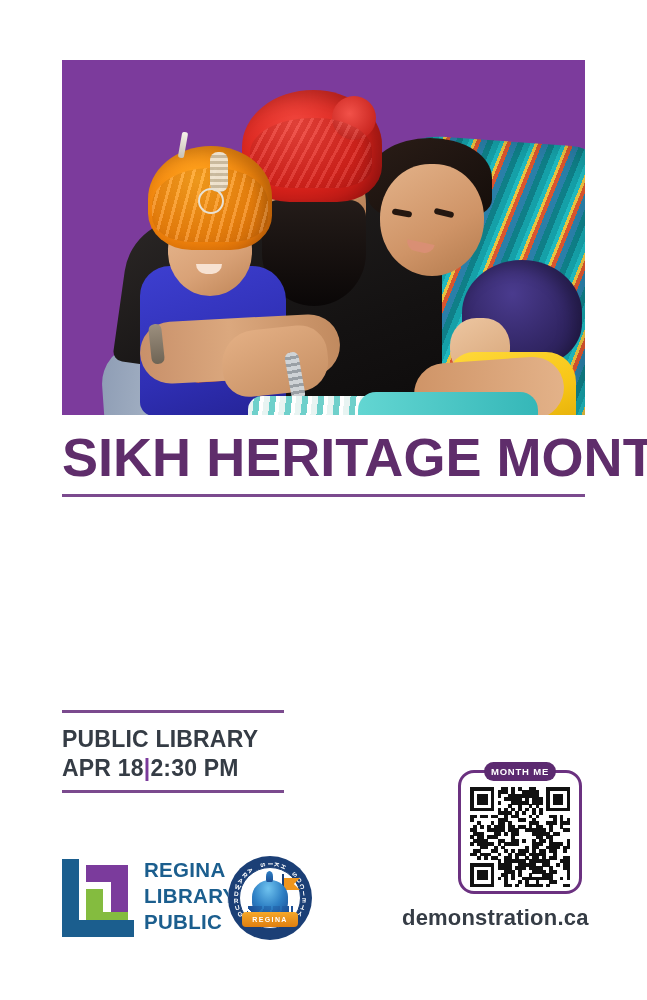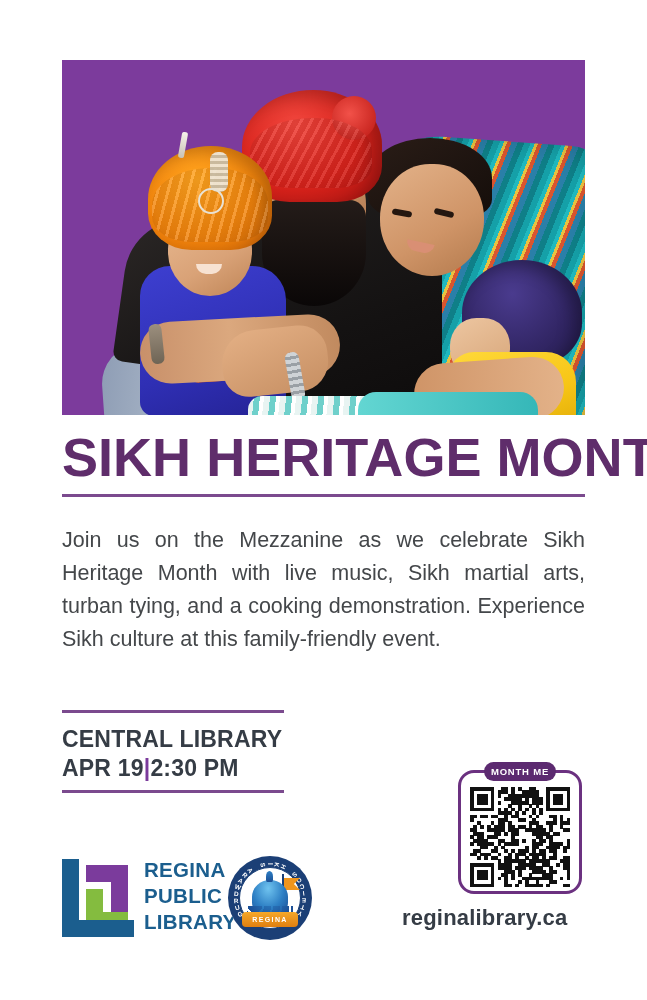--- a/index.html
+++ b/index.html
@@ -421,42 +421,41 @@
       <div class="bracelet"></div>
       <div class="bangle"></div>
       <div class="stripe-cloth"></div>
       <div class="teal-cloth"></div>
     </div>
   </div>
 
   <div class="title">SIKH HERITAGE MONTH</div>
   <div class="title-rule"></div>
 
-  <div class="body-copy">Join us on the Mezzanine as we celebrate Sikh Heritage Month with live music, Sikh martial arts, turban tying, and a cooking demonstration. Experience Sikh culture at this family-friendly event.</div>
 
   <div class="rule-top"></div>
   <div class="event-lines">
-    <div>CENTRAL LIBRARY</div>
-    <div><span>APR 19</span><span class="sep">|</span><span>2:30 PM</span></div>
+    <div>PUBLIC LIBRARY</div>
+    <div><span>APR 18</span><span class="sep">|</span><span>2:30 PM</span></div>
   </div>
   <div class="rule-bottom"></div>
 
   <div class="rpl-logo">
     <div class="rpl-mark">
       <div class="rpl-purple-h"></div>
       <div class="rpl-purple-v"></div>
       <div class="rpl-green-v"></div>
       <div class="rpl-green-h"></div>
       <div class="rpl-blue-v"></div>
       <div class="rpl-blue-h"></div>
     </div>
     <div class="rpl-words">
       <div>REGINA</div>
+      <div>LIBRARY</div>
       <div>PUBLIC</div>
-      <div>LIBRARY</div>
     </div>
   </div>
 
   <div class="gss-logo">
     <div class="gss-ring"></div>
     <div class="gss-arc-text">
         <span style="transform: rotate(-118deg) translate(0px, -34px) rotate(90deg) translate(-50%, -50%);">G</span>
         <span style="transform: rotate(-106.2deg) translate(0px, -34px) rotate(90deg) translate(-50%, -50%);">U</span>
         <span style="transform: rotate(-94.4deg) translate(0px, -34px) rotate(90deg) translate(-50%, -50%);">R</span>
         <span style="transform: rotate(-82.6deg) translate(0px, -34px) rotate(90deg) translate(-50%, -50%);">D</span>
@@ -935,15 +934,15 @@
         <i class="m" style="left:58.621px;top:96.552px;width:3.798px;height:3.798px"></i>
         <i class="m" style="left:62.069px;top:96.552px;width:3.798px;height:3.798px"></i>
         <i class="m" style="left:65.517px;top:96.552px;width:3.798px;height:3.798px"></i>
         <i class="m" style="left:68.966px;top:96.552px;width:3.798px;height:3.798px"></i>
         <i class="m" style="left:75.862px;top:96.552px;width:3.798px;height:3.798px"></i>
         <i class="m" style="left:93.103px;top:96.552px;width:3.798px;height:3.798px"></i>
         <i class="m" style="left:96.552px;top:96.552px;width:3.798px;height:3.798px"></i>
       </div>
   </div>
 
-  <div class="site-url">reginalibrary.ca</div>
+  <div class="site-url">demonstration.ca</div>
 
 </div>
 
 </body></html>

